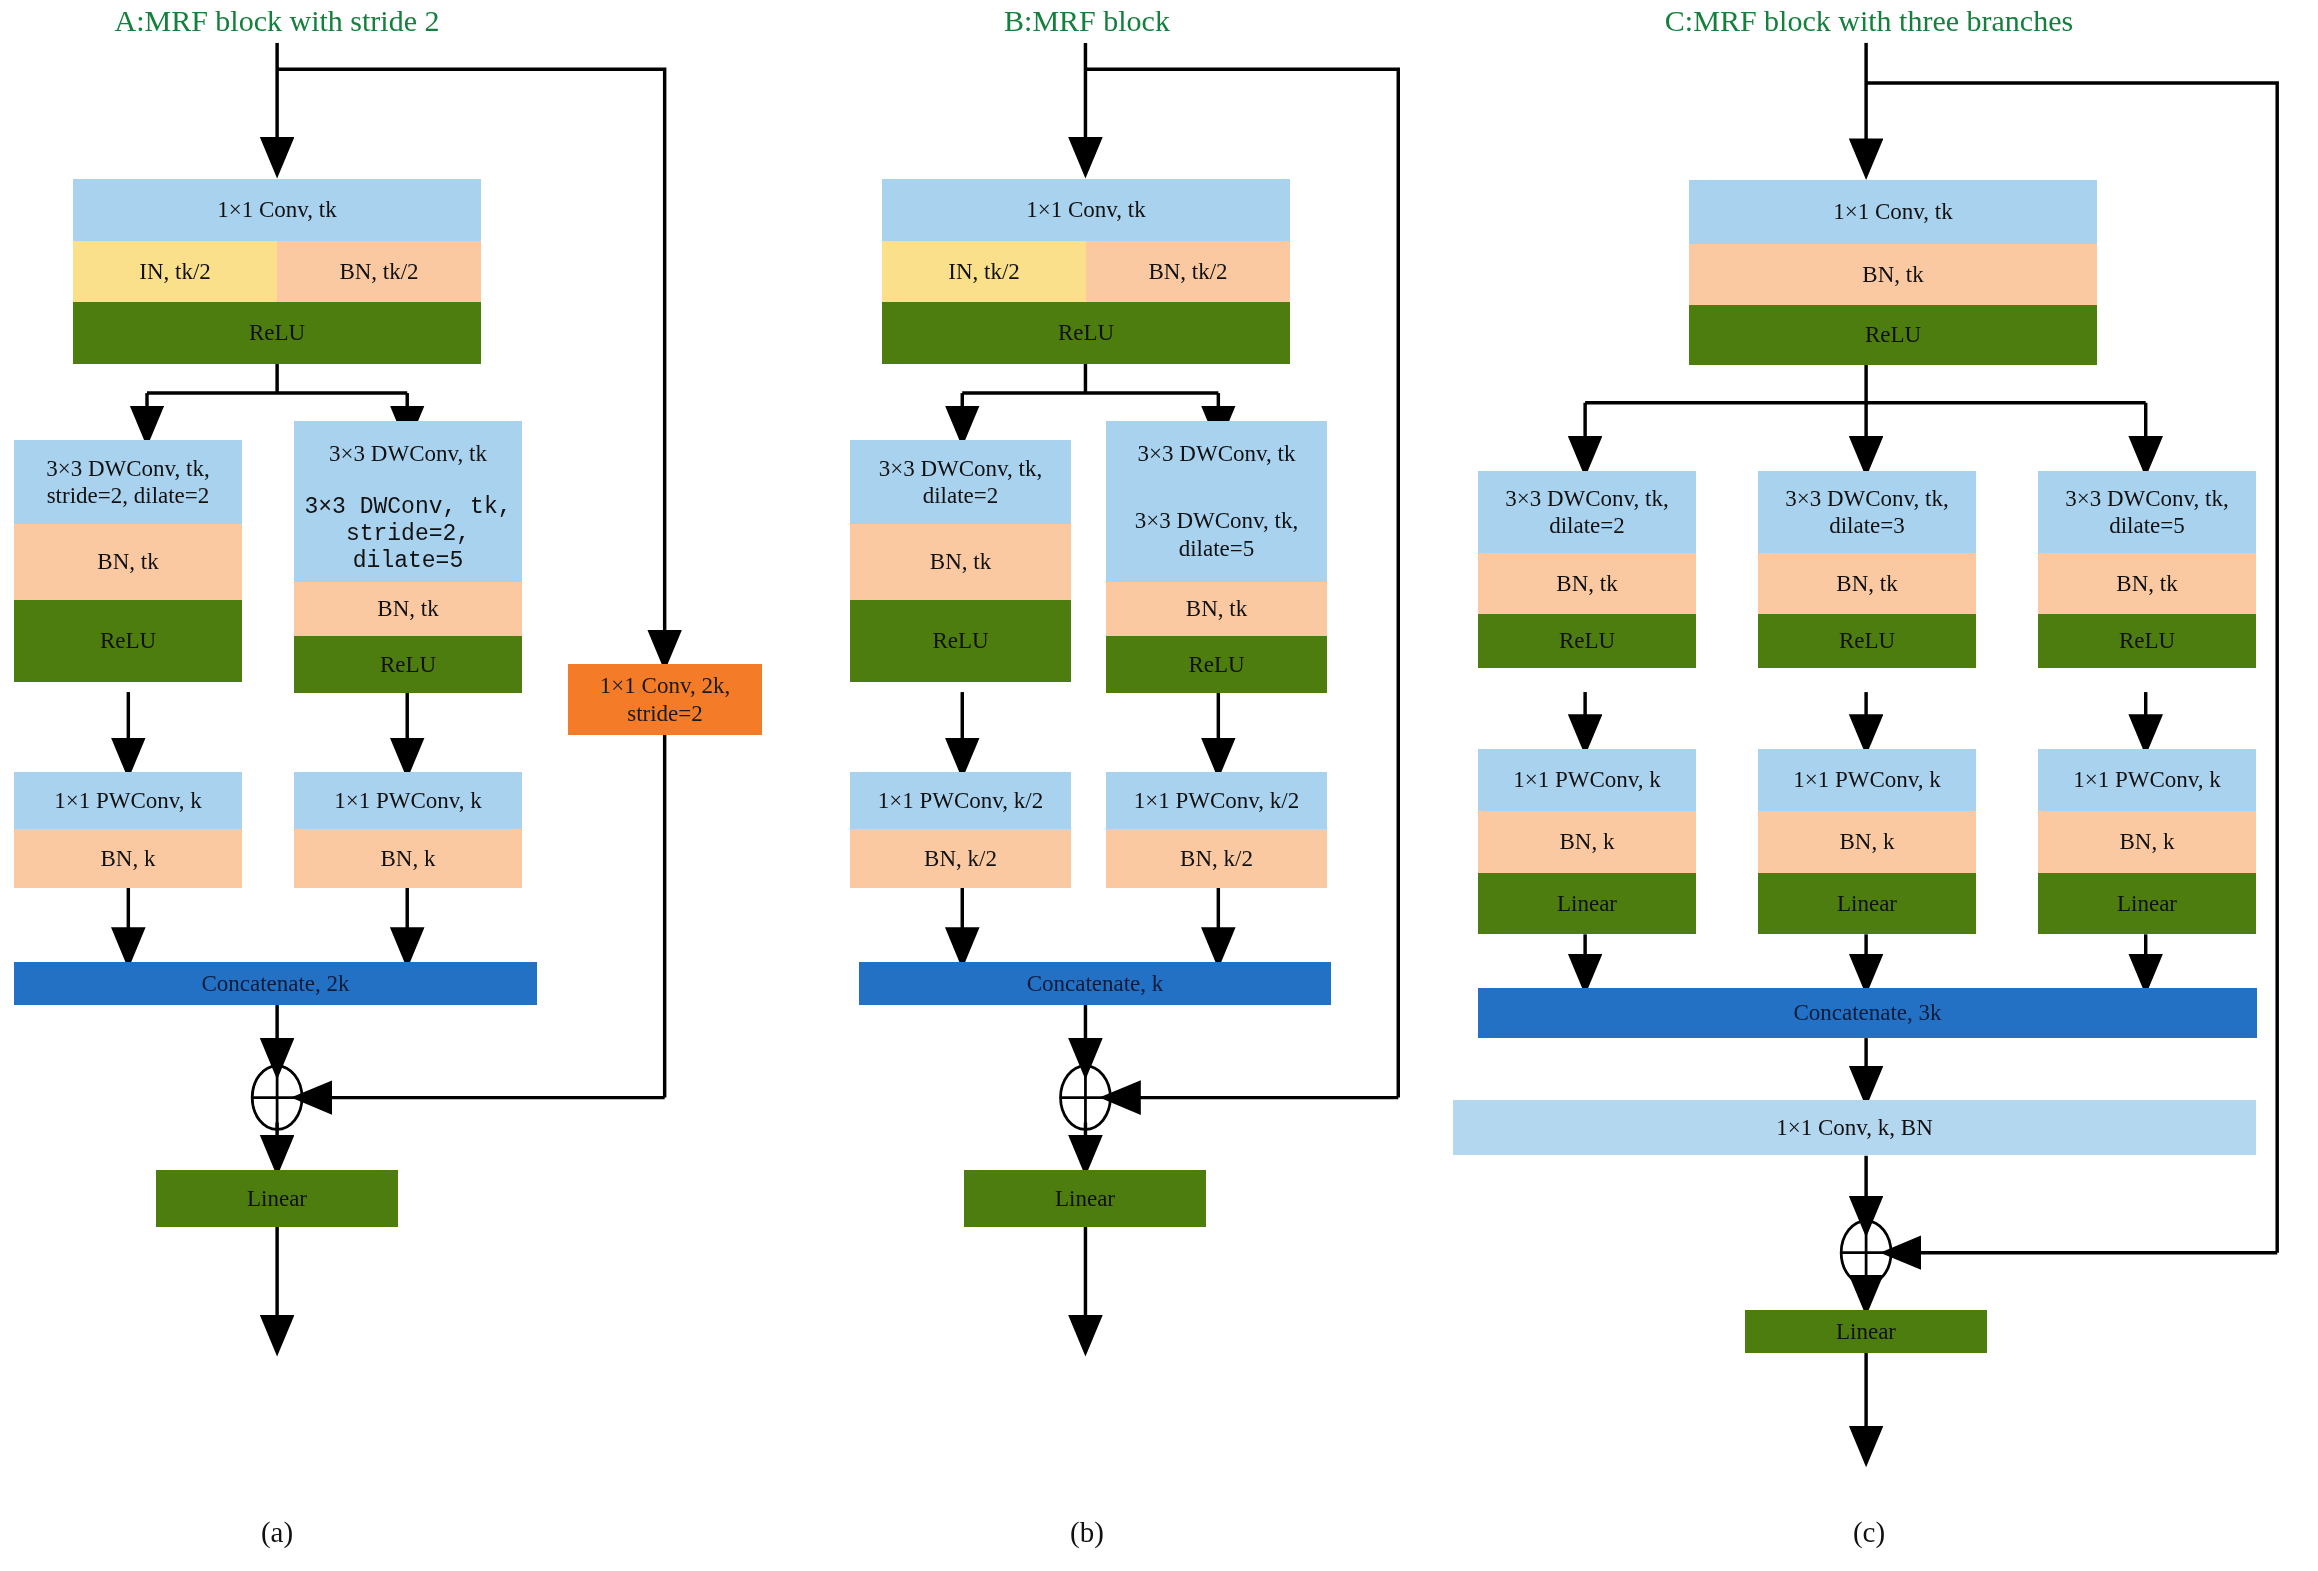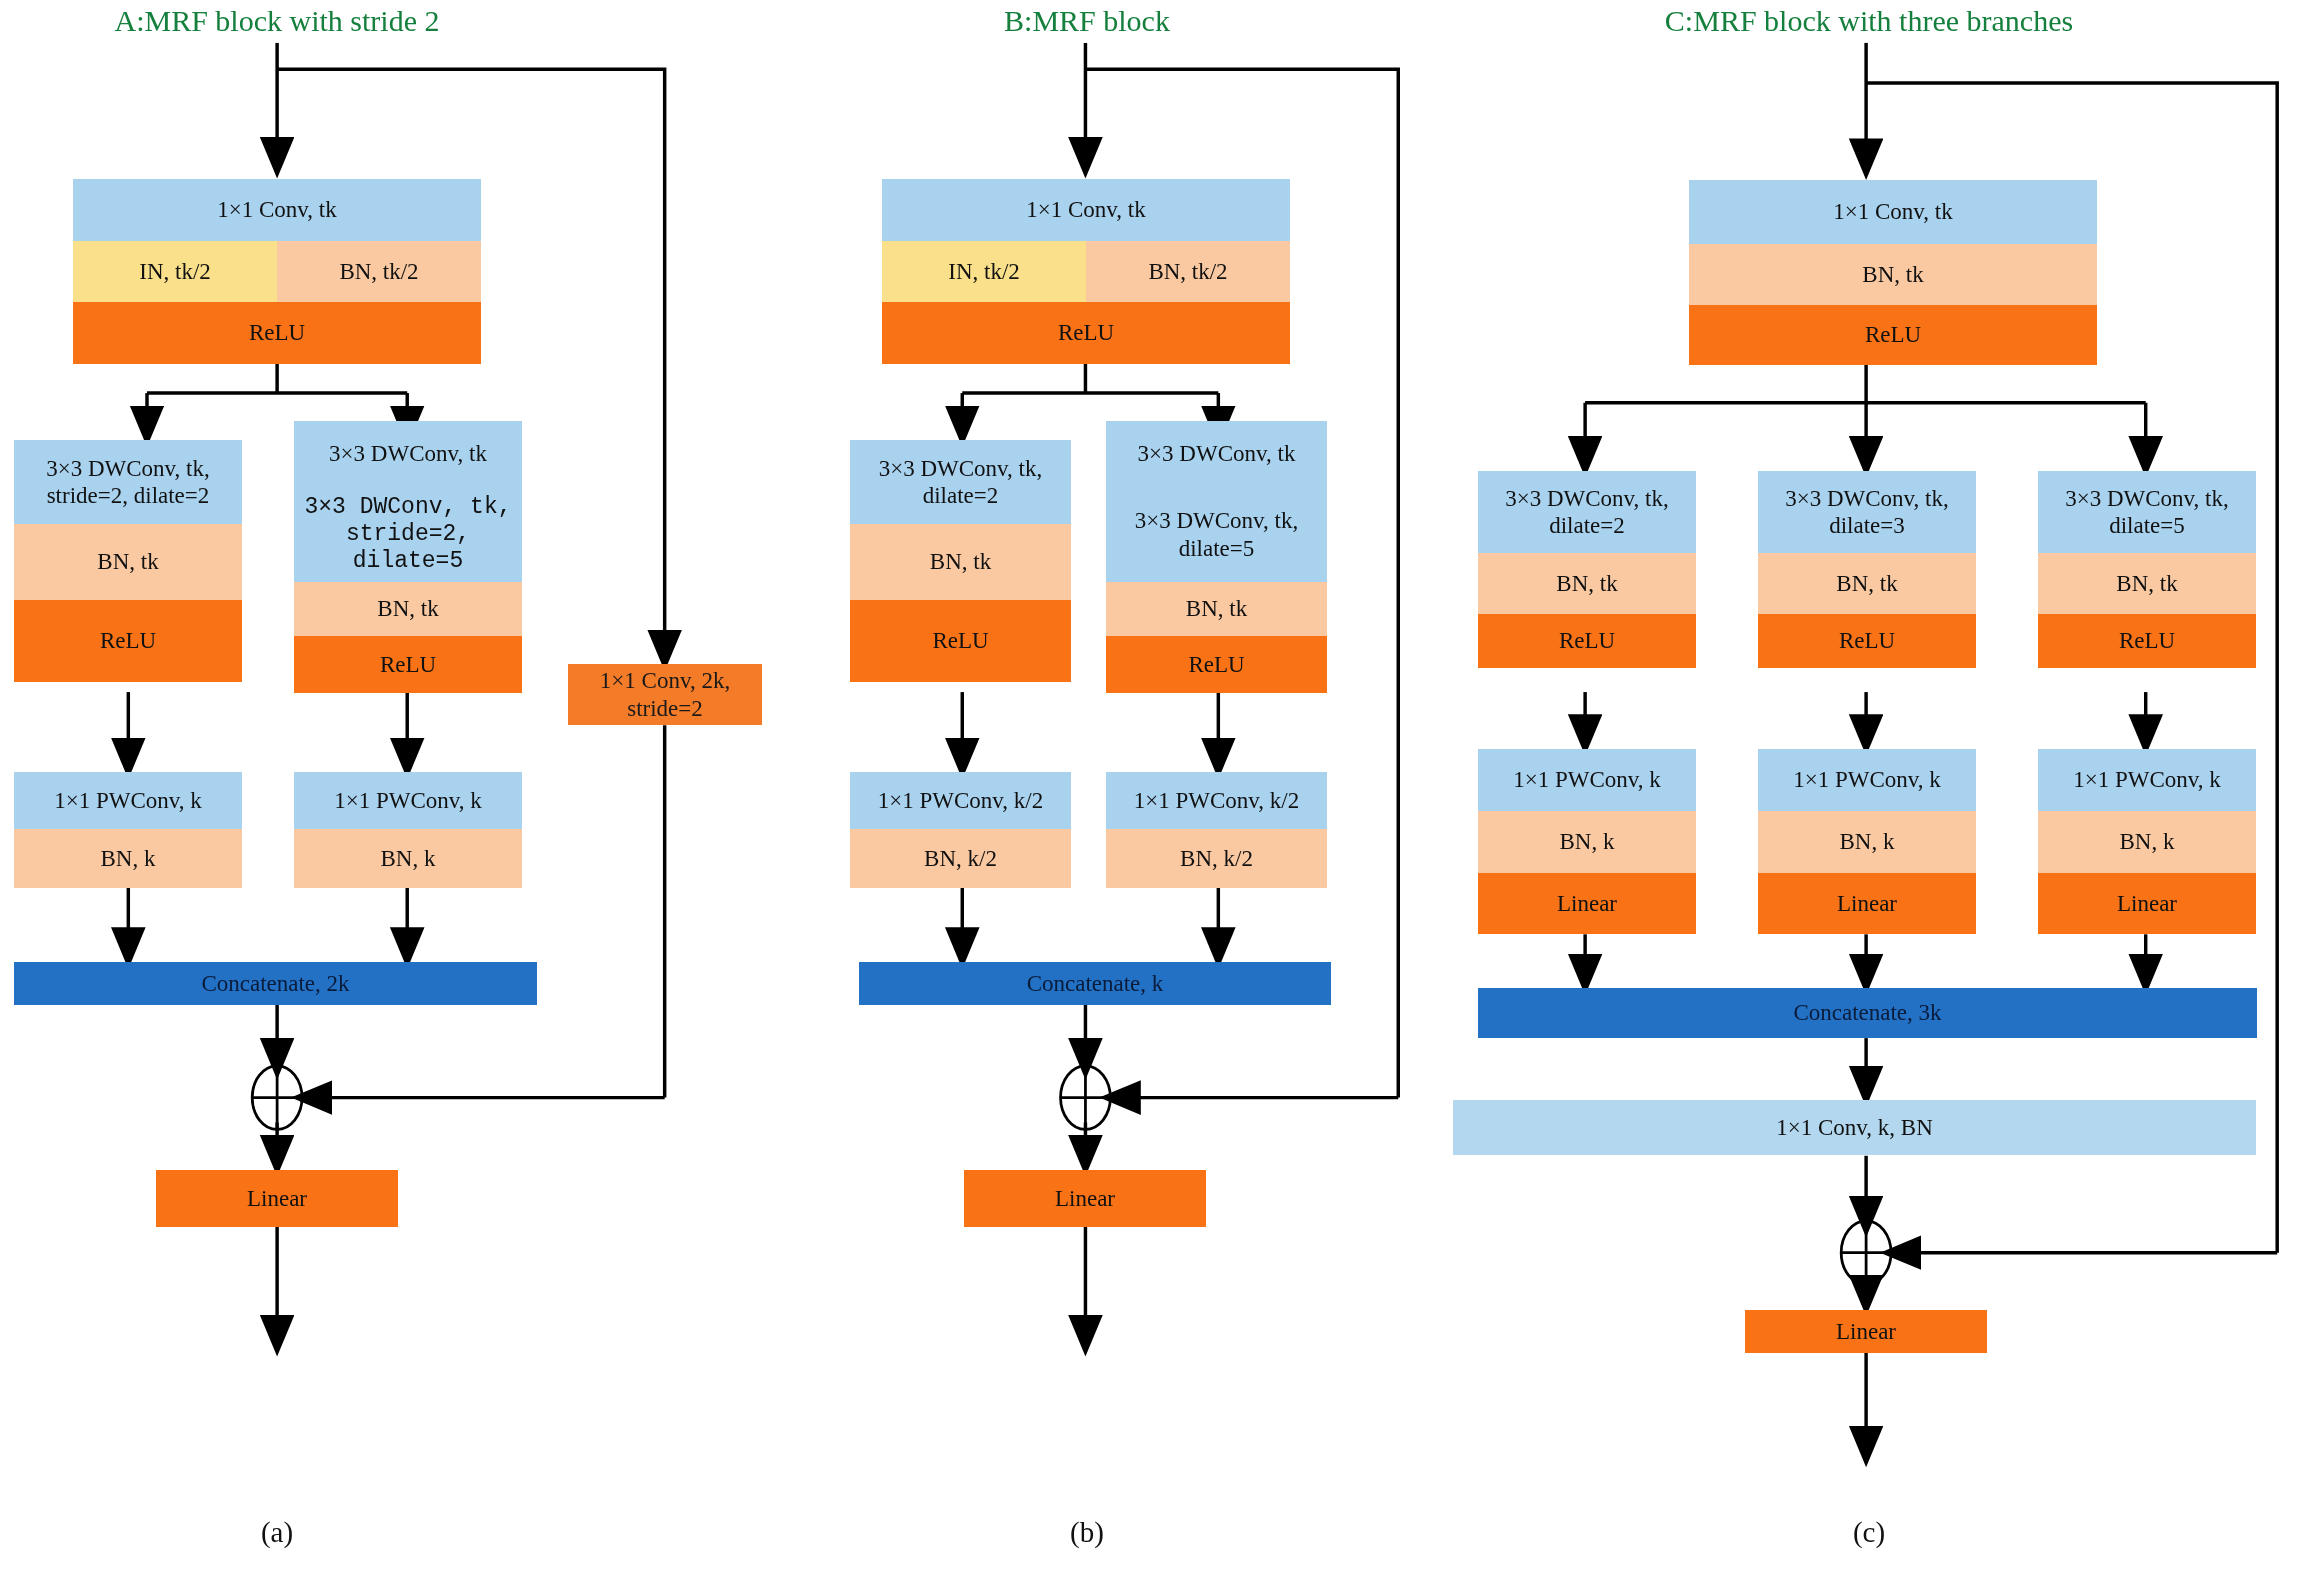--- a/index.html
+++ b/index.html
@@ -10,21 +10,21 @@
   .caption{position:absolute;font-size:29px;color:#111;text-align:center;white-space:nowrap;}
   .stack{position:absolute;display:flex;flex-direction:column;}
   .cell{display:flex;align-items:center;justify-content:center;text-align:center;
         font-size:23px;color:#111;line-height:1.18;box-sizing:border-box;padding:1.4px 4.2px;}
   .row2{display:flex;width:100%;}
   .row2 .cell{flex:1 1 0;}
   .c-blue{background:#a9d2ef;}
   .c-lblue{background:#b3d7ef;}
   .c-yellow{background:#fbe08b;}
   .c-salmon{background:#fac9a1;}
-  .c-green{background:#f97316;}
+  .c-green{background:#4d7c0f;}
   .c-dblue{background:#2271c4;color:#0b1b3a;}
   .c-orange{background:#f47b28;color:#1a1a1a;}
 </style>
 </head>
 <body>
 
 <div id="stage">
 
   <svg class="wires" viewBox="0 0 3350 2270">
     <defs>
@@ -129,21 +129,21 @@
   </div>
 
   <div class="stack" style="left:294px;top:421px;width:228px;">
     <div class="cell c-blue" style="height:66px;">3×3 DWConv, tk</div>
     <div class="cell c-blue" style="height:95px;font-family:Liberation Mono, monospace;">3×3 DWConv, tk, stride=2, dilate=5</div>
     <div class="cell c-salmon" style="height:54px;">BN, tk</div>
     <div class="cell c-green" style="height:57px;">ReLU</div>
   </div>
 
   <div class="stack" style="left:568px;top:664px;width:194px;">
-    <div class="cell c-orange" style="height:61px;">1×1 Conv, 2k, stride=2</div>
+    <div class="cell c-orange" style="height:71px;">1×1 Conv, 2k, stride=2</div>
   </div>
 
   <div class="stack" style="left:14px;top:772px;width:228px;">
     <div class="cell c-blue" style="height:57px;">1×1 PWConv, k</div>
     <div class="cell c-salmon" style="height:59px;">BN, k</div>
   </div>
 
   <div class="stack" style="left:294px;top:772px;width:228px;">
     <div class="cell c-blue" style="height:57px;">1×1 PWConv, k</div>
     <div class="cell c-salmon" style="height:59px;">BN, k</div>

